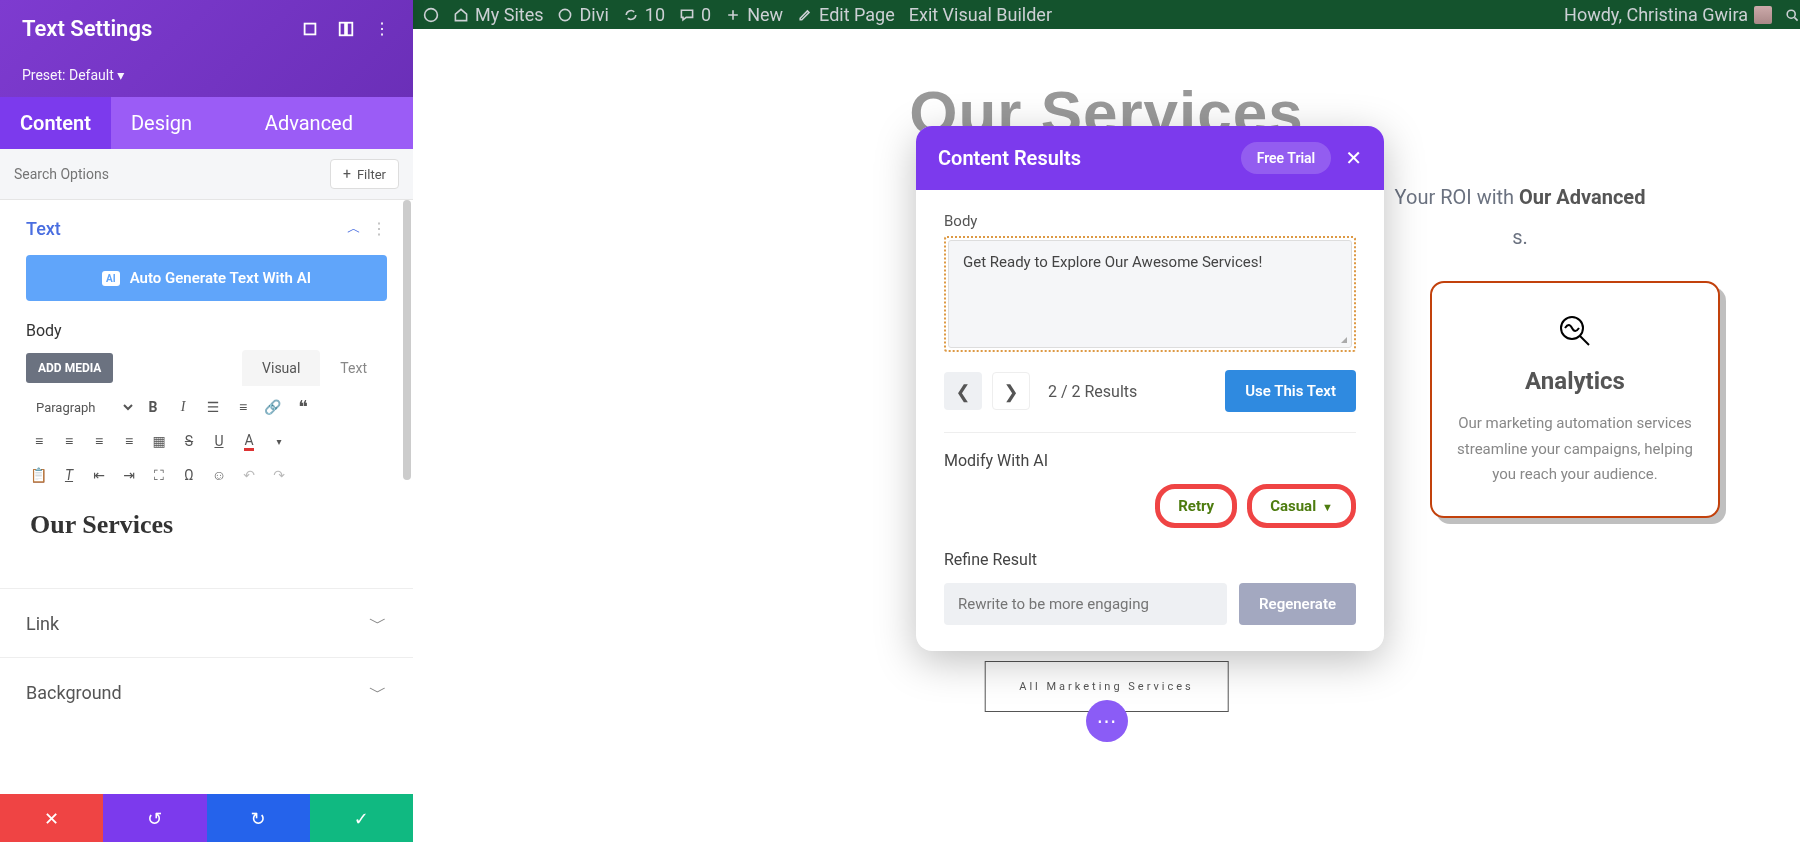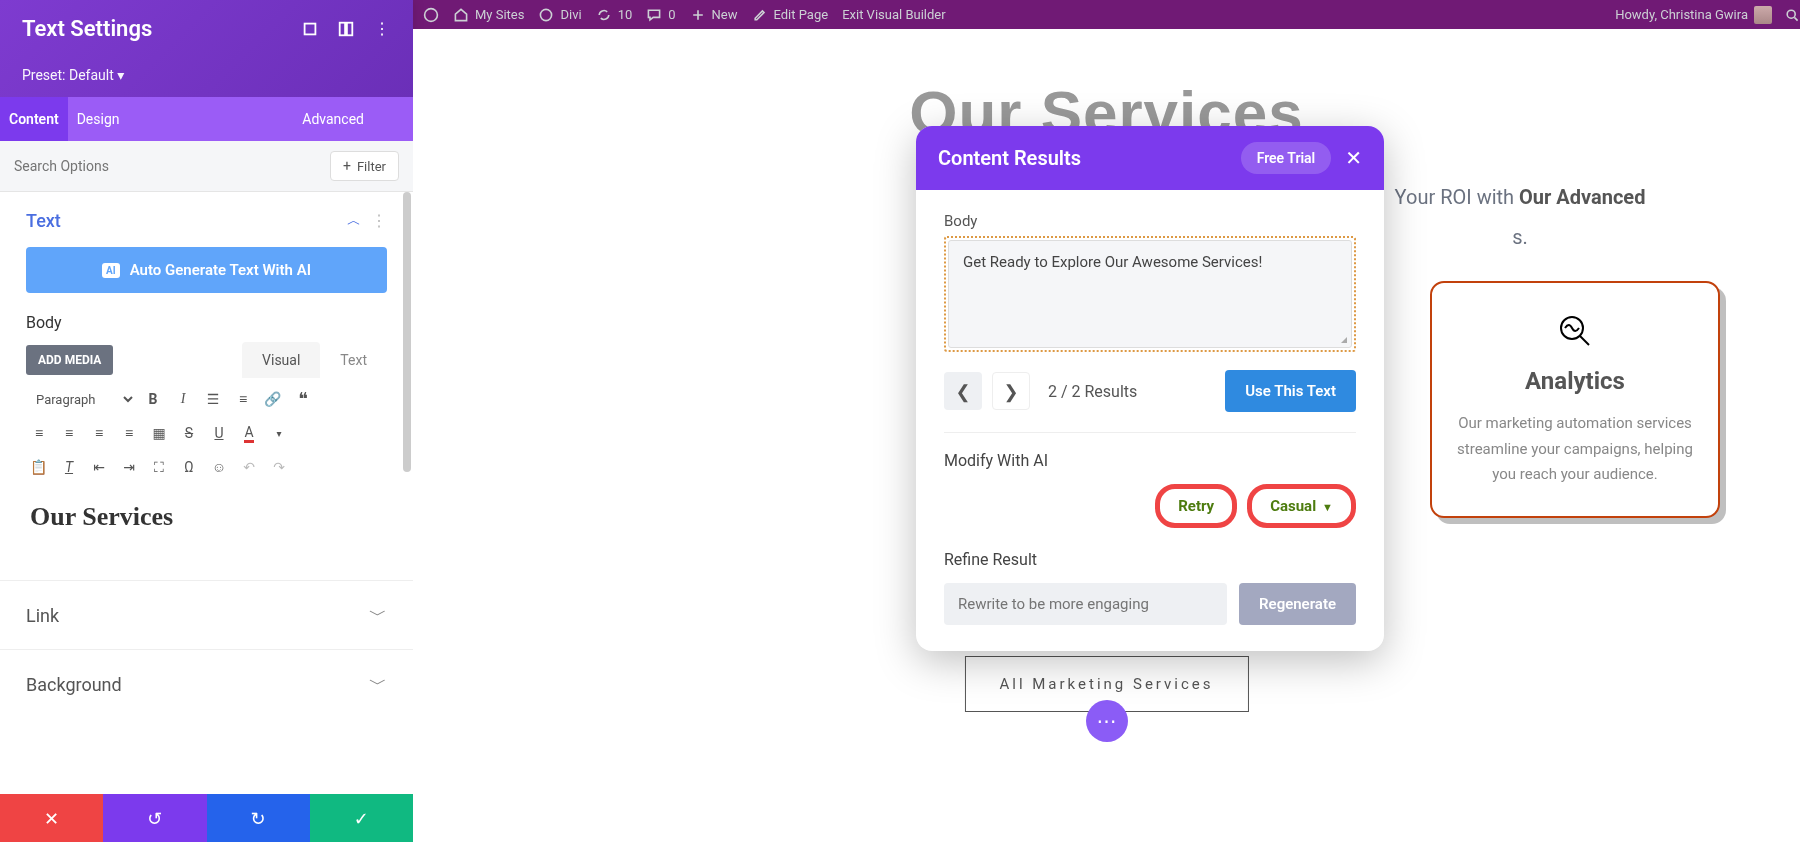--- a/index.html
+++ b/index.html
@@ -1,35 +1,35 @@
 <!DOCTYPE html>
 <html><head>
 <meta charset="utf-8">
 <style>
 * { box-sizing: border-box; margin: 0; padding: 0; font-family: -apple-system, BlinkMacSystemFont, "Segoe UI", Roboto, "Helvetica Neue", Arial, sans-serif; }
 html, body { width: 1800px; height: 842px; overflow: hidden; background: #fff; }
 
 
-.admin-bar { position: absolute; left: 413px; right: 0; top: 0; height: 29px; background: #701a75; color: #b4b9be; display: flex; align-items: center; font-size: 13px; }
+.admin-bar { position: absolute; left: 413px; right: 0; top: 0; height: 29px; background: #14532d; color: #b4b9be; display: flex; align-items: center; font-size: 18px; }
 .admin-bar .left { display: flex; align-items: center; gap: 14px; padding-left: 10px; }
 .admin-bar .right { margin-left: auto; display: flex; align-items: center; gap: 12px; }
 .admin-item { display: flex; align-items: center; gap: 6px; color: #ccd0d4; cursor: pointer; }
 .admin-item svg { width: 16px; height: 16px; fill: #b4b9be; }
 .avatar { width: 18px; height: 18px; background: linear-gradient(#caa, #a88); border-radius: 2px; }
 
 
 .sidebar { position: absolute; left: 0; top: 0; width: 413px; height: 842px; background: #fff; box-shadow: 2px 0 10px rgba(0,0,0,0.1); display: flex; flex-direction: column; }
 .sb-header { background: linear-gradient(135deg, #7e3bd0, #6b2fb8); color: #fff; padding: 16px 22px 14px; }
 .sb-title-row { display: flex; align-items: center; }
 .sb-title { font-size: 22px; font-weight: 600; flex: 1; }
 .sb-icons { display: flex; gap: 18px; }
 .sb-icons span { width: 18px; height: 18px; display: inline-flex; align-items: center; justify-content: center; cursor: pointer; }
 .sb-preset { margin-top: 26px; font-size: 14px; opacity: 0.95; }
 .sb-tabs { display: flex; background: #9b5cf6; }
-.sb-tab { padding: 14px 9px; font-size: 14px; color: #fff; cursor: pointer; }
+.sb-tab { padding: 14px 20px; font-size: 20px; color: #fff; cursor: pointer; }
 .sb-tab.active { background: #7c3aed; font-weight: 600; }
 .sb-tab.adv { margin-left: auto; margin-right: 40px; }
 
 .sb-search { display: flex; align-items: center; padding: 10px 14px; background: #f5f6f8; border-bottom: 1px solid #e5e5e5; }
 .sb-search input { flex: 1; border: none; background: transparent; font-size: 14px; color: #666; outline: none; }
 .filter-btn { display: flex; align-items: center; gap: 6px; background: #fff; border: 1px solid #ddd; border-radius: 4px; padding: 6px 12px; font-size: 13px; color: #555; cursor: pointer; }
 
 .sb-body { flex: 1; overflow: hidden; position: relative; }
 .sb-scroll { position: absolute; inset: 0; padding: 0; }
 .sb-scrollbar { position: absolute; right: 2px; top: 0; width: 8px; height: 280px; background: #ccc; border-radius: 4px; }
@@ -73,21 +73,21 @@
 .page-sub { position: absolute; top: 152px; right: 40px; width: 480px; text-align: center; font-size: 20px; color: #6b7280; line-height: 1.6; }
 .page-sub b { color: #555; font-weight: 700; }
 
 .card { position: absolute; width: 290px; border: 2px solid #c2410c; border-radius: 14px; padding: 28px 20px; text-align: center; background: #fff; box-shadow: 6px 6px 0 rgba(0,0,0,0.25); }
 .card-right-partial { top: 252px; left: 630px; height: 326px; }
 .card-analytics { top: 252px; right: 80px; }
 .card-icon { width: 40px; height: 40px; margin: 0 auto 16px; }
 .card h3 { font-size: 24px; color: #555; font-weight: 700; margin-bottom: 16px; }
 .card p { font-size: 15px; color: #888; line-height: 1.7; }
 
-.all-btn { position: absolute; bottom: 130px; left: 50%; transform: translateX(-50%); border: 1px solid #555; padding: 18px 34px; font-size: 15px; letter-spacing: 3px; color: #555; background: #fff; cursor: pointer; }
+.all-btn { position: absolute; bottom: 130px; left: 50%; transform: translateX(-50%); border: 1px solid #555; padding: 18px 34px; font-size: 11px; letter-spacing: 3px; color: #555; background: #fff; cursor: pointer; }
 .fab { position: absolute; bottom: 106px; left: 50%; transform: translateX(-50%); width: 42px; height: 42px; border-radius: 50%; background: #8b5cf6; color: #fff; display: flex; align-items: center; justify-content: center; font-size: 20px; cursor: pointer; margin-top: -21px; top: auto; }
 .fab { bottom: 100px; }
 
 
 .modal { position: absolute; top: 97px; left: 503px; width: 468px; background: #fff; border-radius: 16px; box-shadow: 0 10px 40px rgba(0,0,0,0.25); overflow: hidden; }
 .modal-head { background: #7c3aed; color: #fff; display: flex; align-items: center; padding: 16px 22px; }
 .modal-title { font-size: 20px; font-weight: 600; flex: 1; }
 .trial-btn { background: rgba(255,255,255,0.18); padding: 8px 16px; border-radius: 18px; font-size: 14px; font-weight: 600; margin-right: 14px; cursor: pointer; }
 .close-x { font-size: 20px; cursor: pointer; }
 .modal-body { padding: 22px 28px 26px; }

